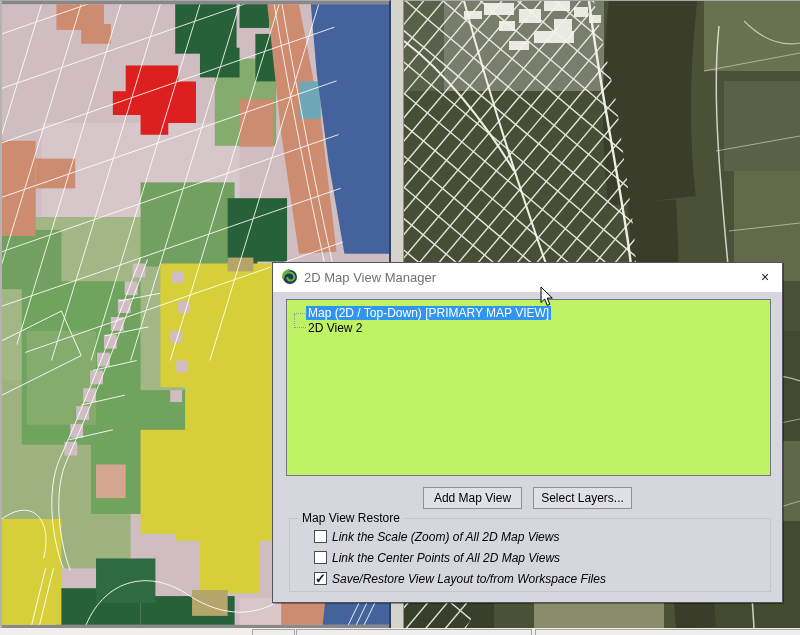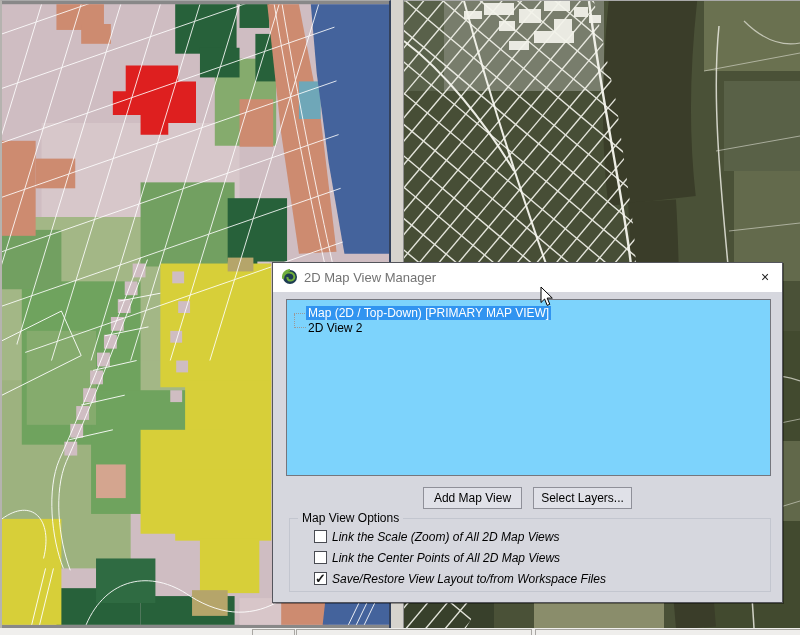--- a/index.html
+++ b/index.html
@@ -26,21 +26,21 @@
   #titlebar{position:absolute;left:0;top:0;width:100%;height:29px;background:#ffffff;}
   #titlebar .app-icon{position:absolute;left:9px;top:6px;width:16px;height:16px;}
   #titlebar .title{position:absolute;left:31px;top:7px;font-size:13px;color:#737373;}
   #close-btn{
     position:absolute;right:0;top:0;width:34px;height:29px;border:none;background:transparent;
     font-size:14px;color:#222;cursor:pointer;line-height:29px;text-align:center;padding:0;
     font-family:"Liberation Sans",sans-serif;
   }
   #listbox{
     position:absolute;left:13px;top:36px;width:485px;height:177px;
-    background:#7dd3fc;border:1px solid #75767d;box-sizing:border-box;overflow:hidden;
+    background:#bef264;border:1px solid #75767d;box-sizing:border-box;overflow:hidden;
   }
   .tree-item{position:absolute;left:0;height:14px;font-size:12px;white-space:nowrap;}
   .tree-item .lbl{padding:0 2px;line-height:14px;display:inline-block;}
   .tree-item.selected .lbl{background:#3194f0;color:#fff;}
   .tree-item{color:#000;}
   #tree-item-0{top:6px;left:19px;}
   #tree-item-1{top:21px;left:19px;text-align:center;}
   .conn{position:absolute;border:0 dotted #9a9a9a;}
   #conn-0{left:7px;top:7px;width:11px;height:6px;border-bottom-width:1px;}
   #conn-1{left:7px;top:14px;width:11px;height:13px;border-left-width:1px;border-bottom-width:1px;}
@@ -348,21 +348,21 @@
       </div>
       <div class="tree-item" id="tree-item-1">
         <span class="lbl">2D View 2</span>
       </div>
     </div>
 
     <button class="dlg-btn" id="add-map-view-btn">Add Map View</button>
     <button class="dlg-btn" id="select-layers-btn">Select Layers...</button>
 
     <div id="options-group">
-      <span class="legend">Map View Options</span>
+      <span class="legend">Map View Restore</span>
 
       <div class="cb-row" id="cb-row-0">
         <span class="box"></span>
         <span class="cb-lbl">Link the Scale (Zoom) of All 2D Map Views</span>
       </div>
       <div class="cb-row" id="cb-row-1">
         <span class="box"></span>
         <span class="cb-lbl">Link the Center Points of All 2D Map Views</span>
       </div>
       <div class="cb-row checked" id="cb-row-2">

